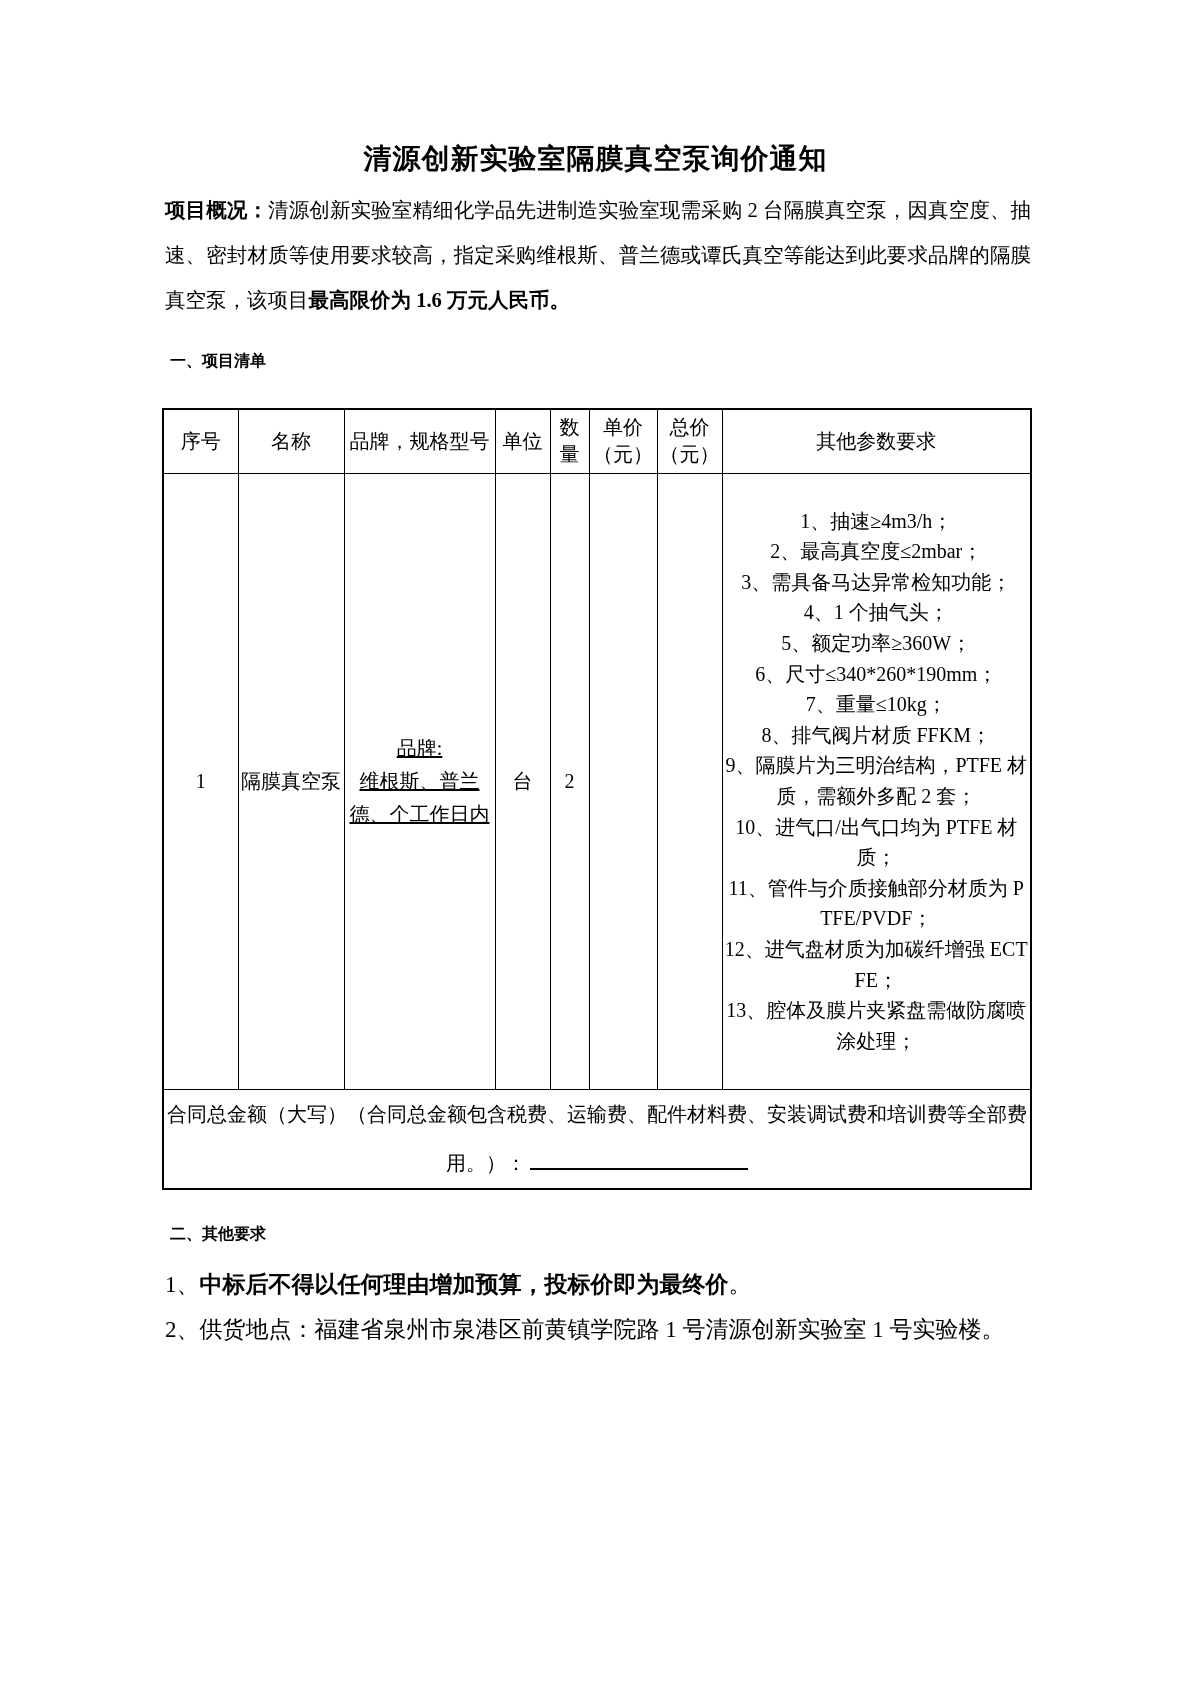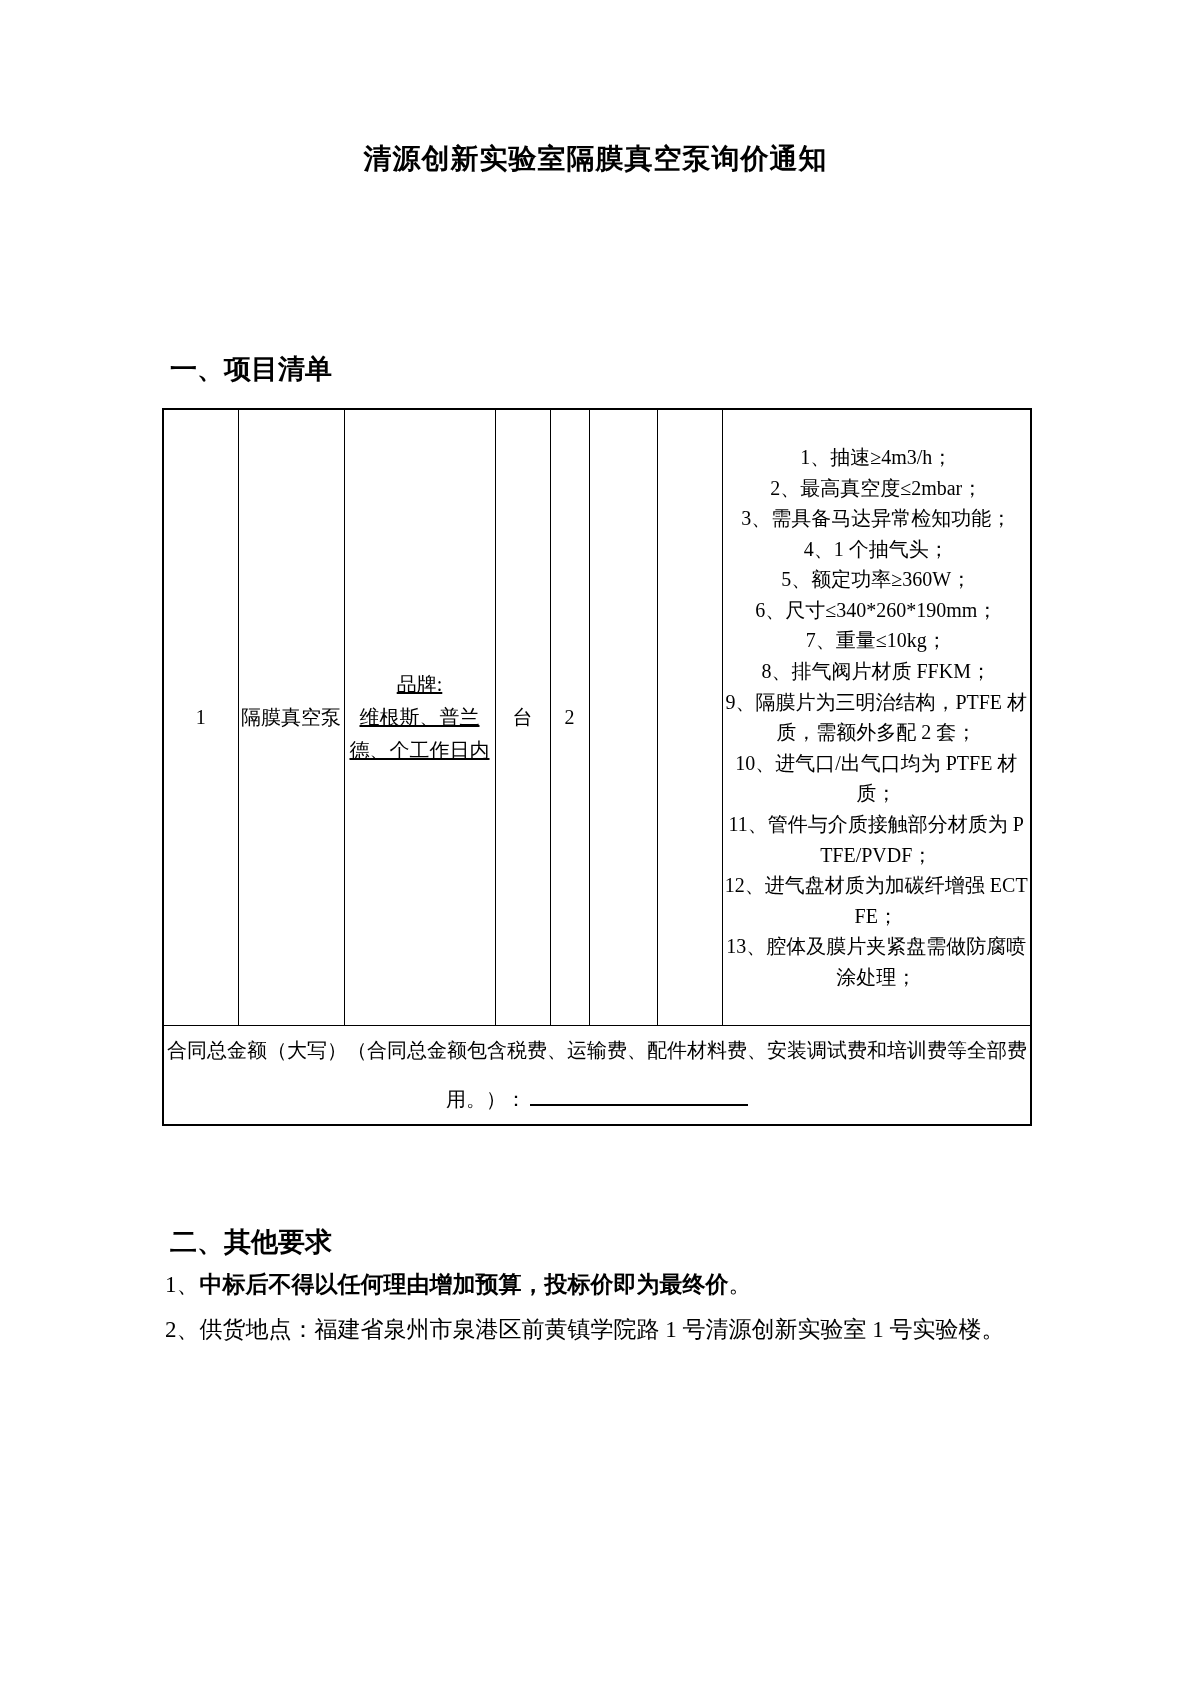--- a/index.html
+++ b/index.html
@@ -18,21 +18,21 @@
     letter-spacing:1px;
   }
   .overview{
     position:absolute;top:188px;left:165px;width:866px;
     font-size:20.5px;line-height:45px;
     text-align:justify;
   }
   .b{font-weight:bold;}
   .sec-heading{
     position:absolute;left:170px;
-    font-size:27px;font-weight:bold;
+    font-size:16px;font-weight:bold;
   }
   #sec1-heading{top:351px;}
   #sec2-heading{top:1224px;}
   table.items{
     position:absolute;top:408px;left:162px;
     width:868px;
     border-collapse:collapse;
     table-layout:fixed;
     border:2px solid #000;
   }
@@ -79,35 +79,47 @@
   .other-items p{margin:0;padding:0;}
   .red{font-weight:bold;}
 </style>
 </head>
 <body>
 
 <div class="page">
 
   <div class="doc-title">清源创新实验室隔膜真空泵询价通知</div>
 
+  <div class="overview"><span class="b">项目概况：</span><span>清源创新实验室精细化学品先进制造实验室现需采购 2 台隔膜真空泵，因真空度、抽速、密封材质等使用要求较高，指定采购维根斯、普兰德或谭氏真空等能达到此要求品牌的隔膜真空泵，该项目</span><span class="b">最高限价为 1.6 万元人民币。</span></div>
 
   <div class="sec-heading" id="sec1-heading">一、项目清单</div>
 
   <table class="items">
     <colgroup>
       <col style="width:75px">
         <col style="width:106px">
         <col style="width:151px">
       <col style="width:55px">
         <col style="width:39px">
         <col style="width:68px">
       <col style="width:65px">
         <col style="width:309px">
     </colgroup>
     <tbody>
+      <tr class="hdr">
+
+      <th>序号</th>
+          <th>名称</th>
+          <th>品牌，规格型号</th>
+          <th>单位</th>
+          <th>数量</th>
+          <th>单价（元）</th>
+          <th>总价（元）</th>
+          <th>其他参数要求</th>
+        </tr>
       <tr class="item-row">
         <td>1</td>
         <td>隔膜真空泵</td>
         <td class="brand-cell">
           <div>品牌:</div>
           <div>维根斯、普兰德、个工作日内</div>
         </td>
         <td>台</td>
         <td>2</td>
         <td></td>

